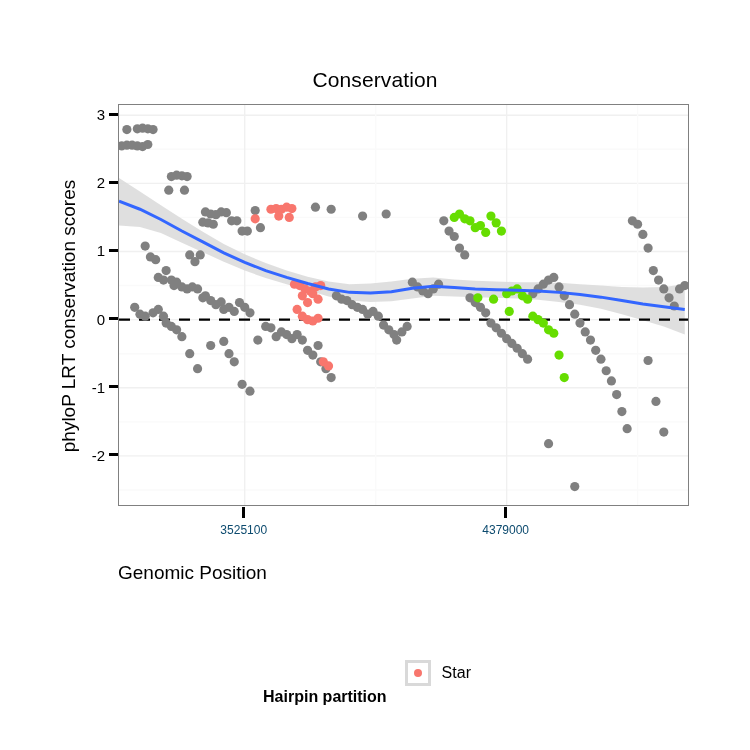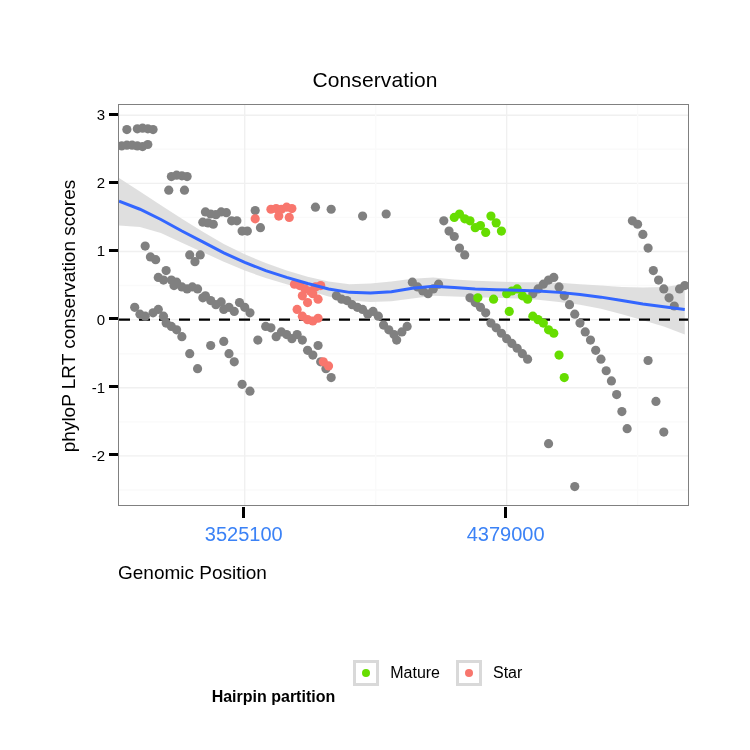--- a/index.html
+++ b/index.html
@@ -86,22 +86,22 @@
   .xtick-mark {
     position: absolute;
     top: 0;
     width: 3.2px;
     height: 11px;
     background: #000;
   }
   .xtick-label {
     position: absolute;
     top: 16px;
-    font-size: 20px;
-    color: #3b82f6;
+    font-size: 12px;
+    color: #0c4a6e;
     white-space: nowrap;
     transform: translateX(-50%);
   }
   #xaxis {
     position: absolute;
     left: 118px;
     top: 507px;
     width: 571px;
     height: 50px;
   }
@@ -419,26 +419,20 @@
       <div class="xtick-mark" style="left: 124.125px;"></div>
       <div class="xtick-label" style="left: 125.725px;">3525100</div>
       <div class="xtick-mark" style="left: 386.051px;"></div>
       <div class="xtick-label" style="left: 387.651px;">4379000</div>
     </div>
 
   <div class="xlab">Genomic Position</div>
 
   <div id="legend">
     <span class="legend-title">Hairpin partition</span>
-  <div class="legend-item">
-        <span class="legend-key">
-          <span class="legend-dot" style="background: rgb(102, 221, 0);"></span>
-        </span>
-        <span class="legend-label">Mature</span>
-      </div>
       <div class="legend-item">
         <span class="legend-key">
           <span class="legend-dot" style="background: rgb(248, 118, 109);"></span>
         </span>
         <span class="legend-label">Star</span>
       </div>
     </div>
 
 </div>
 

